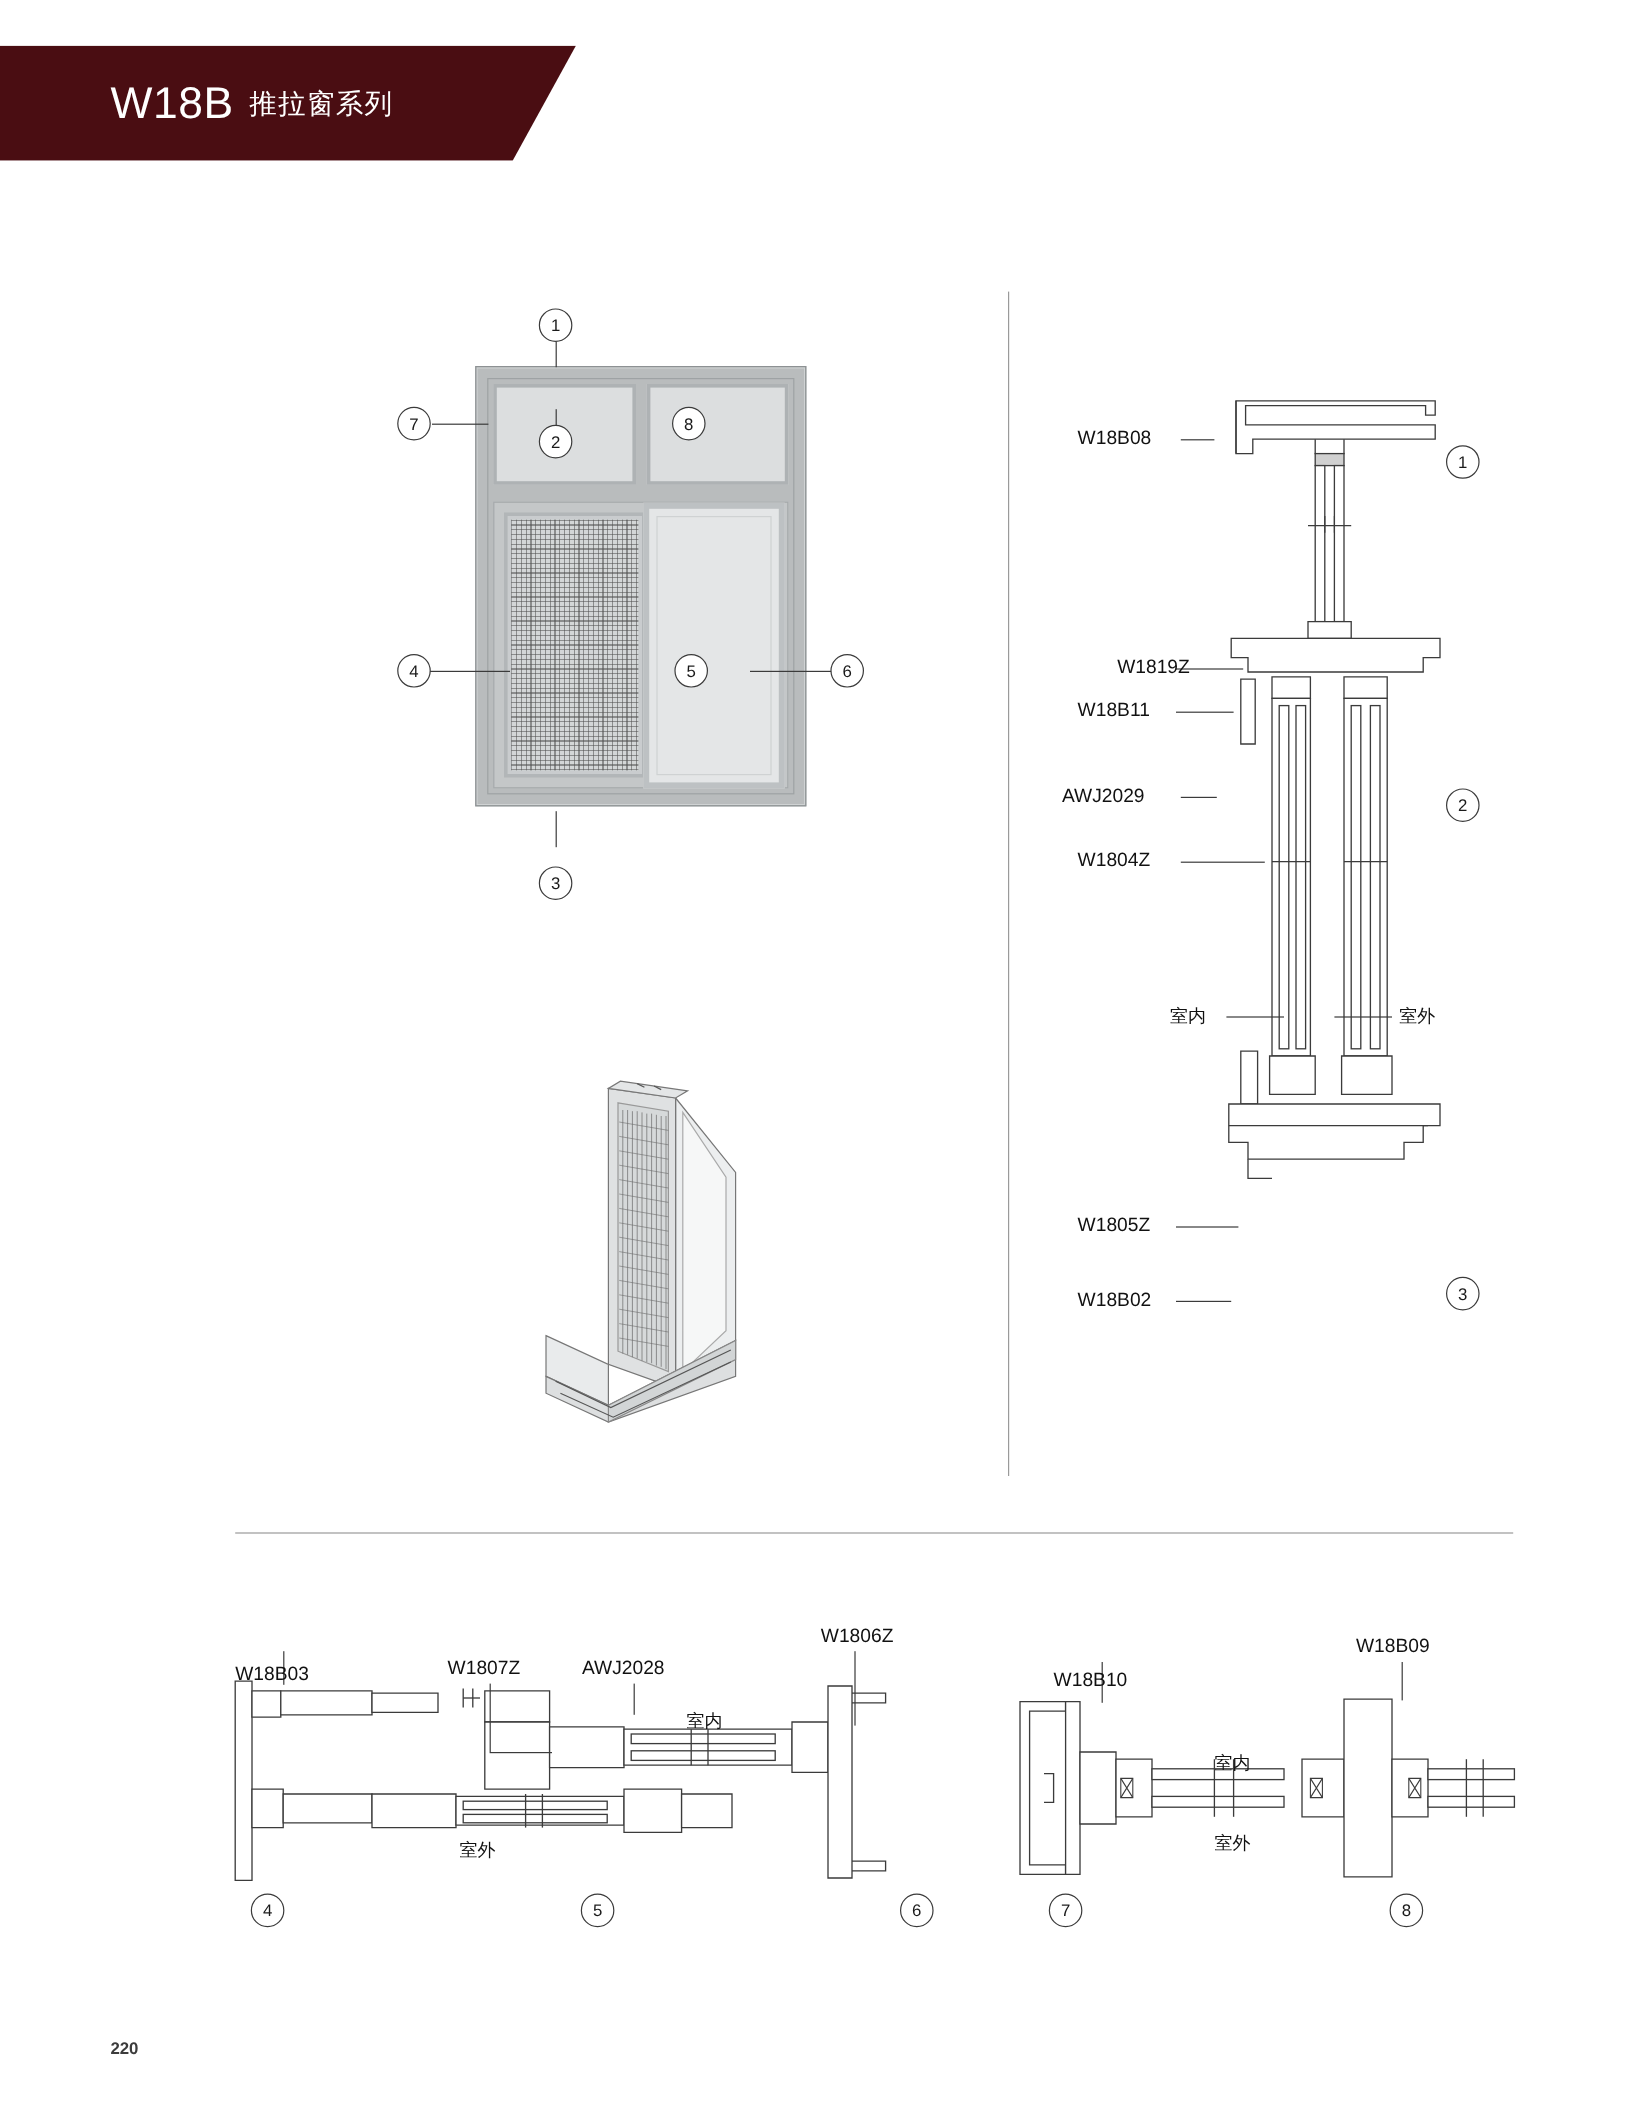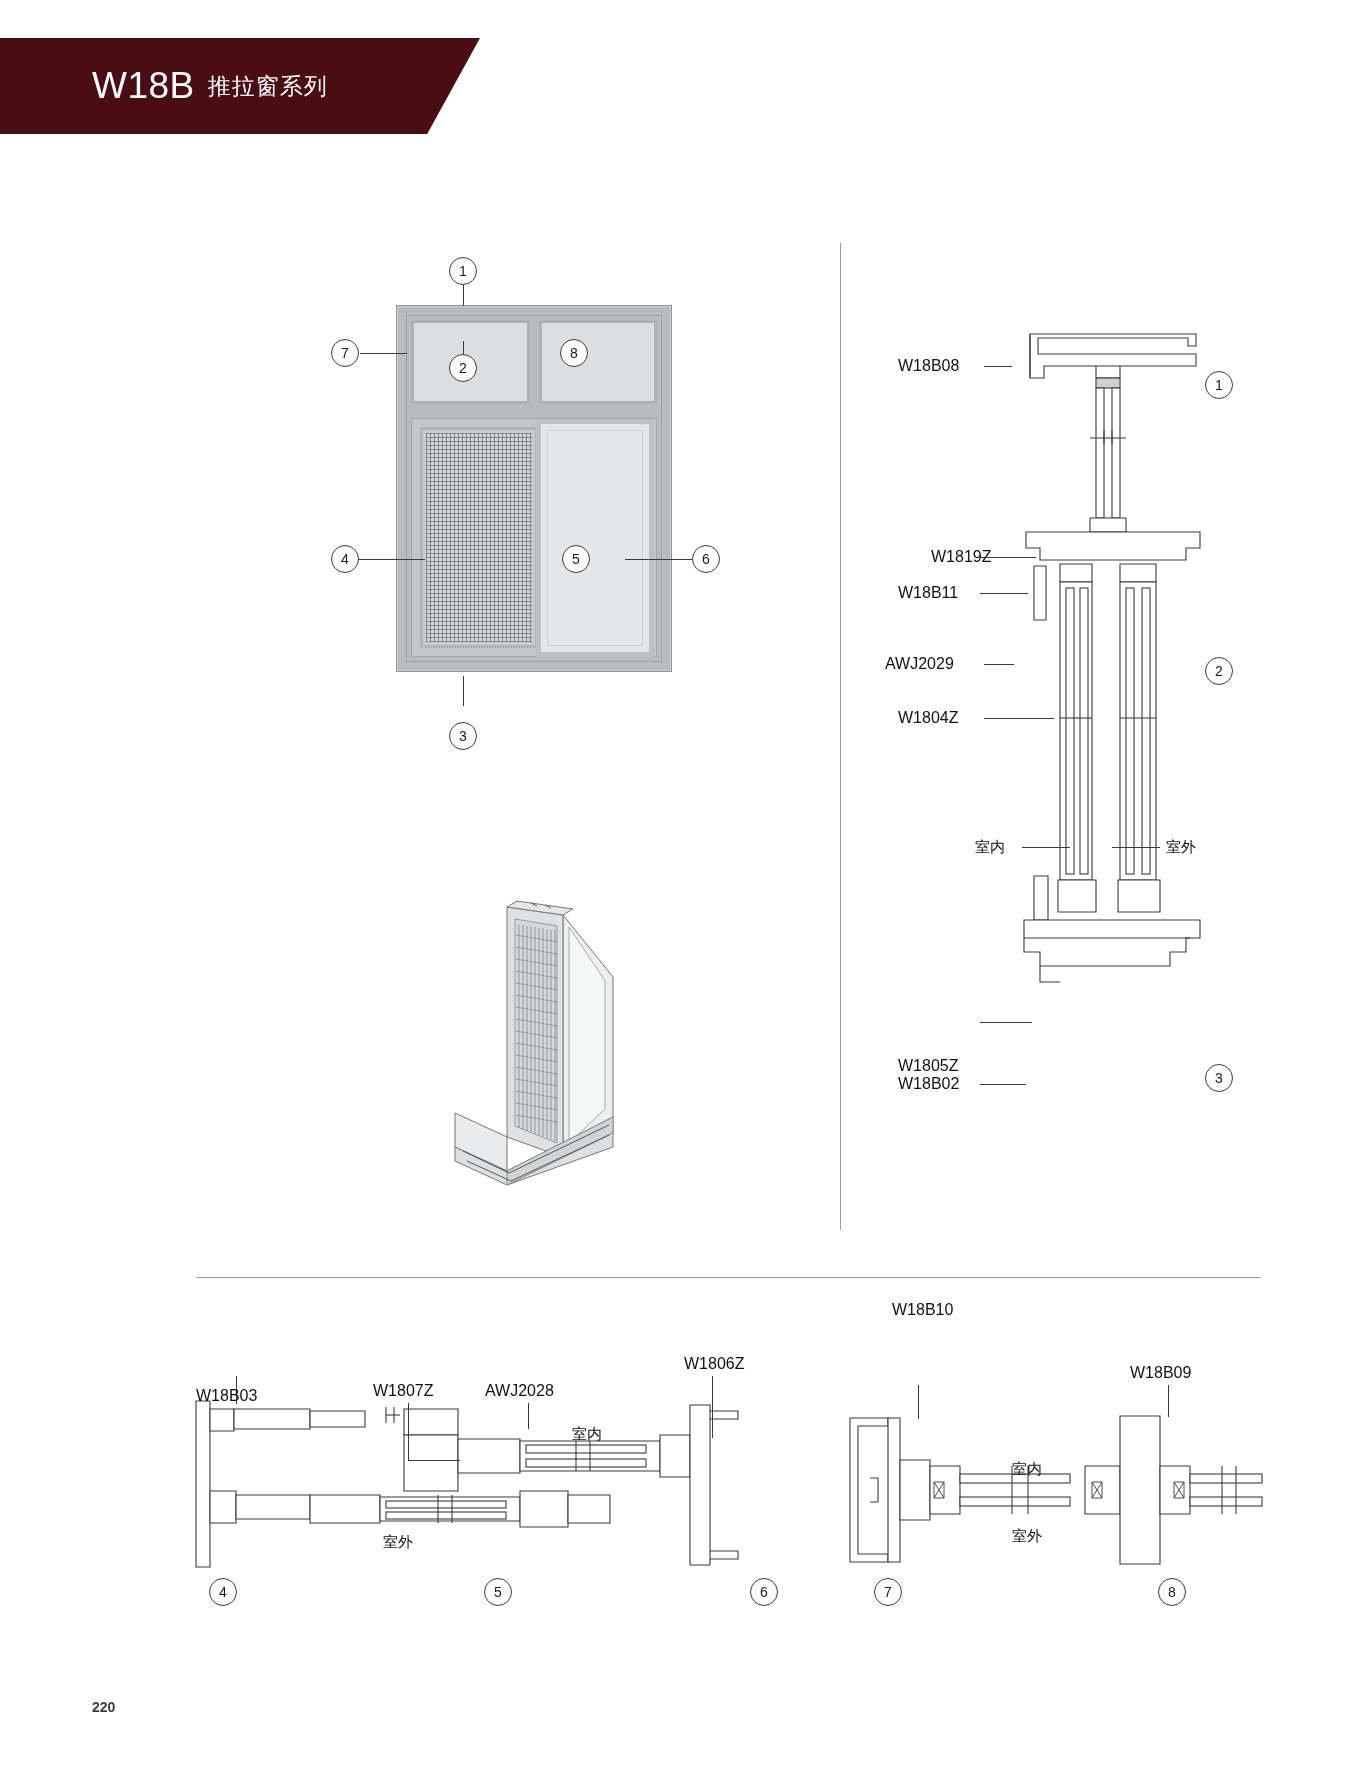--- a/index.html
+++ b/index.html
@@ -337,21 +337,21 @@
 
 <div class="lbl" style="left:898px; top:584px;">W18B11</div>
 <div class="leader h" style="left:980px; top:593px; width:48px;"></div>
 
 <div class="lbl" style="left:885px; top:655px;">AWJ2029</div>
 <div class="leader h" style="left:984px; top:664px; width:30px;"></div>
 
 <div class="lbl" style="left:898px; top:709px;">W1804Z</div>
 <div class="leader h" style="left:984px; top:718px; width:70px;"></div>
 
-<div class="lbl" style="left:898px; top:1057px;">W1805Z</div>
+<div class="lbl" style="left:898px; top:1013px;">W1805Z</div>
 <div class="leader h" style="left:980px; top:1022px; width:52px;"></div>
 
 <div class="lbl" style="left:898px; top:1075px;">W18B02</div>
 <div class="leader h" style="left:980px; top:1084px; width:46px;"></div>
 
 <div class="lbl lbl-cn" style="left:975px; top:838px;">室内</div>
 <div class="leader h" style="left:1022px; top:847px; width:48px;"></div>
 <div class="lbl lbl-cn" style="left:1166px; top:838px;">室外</div>
 <div class="leader h" style="left:1112px; top:847px; width:48px;"></div>
 
@@ -452,21 +452,21 @@
         <path d="M104,82 l10,16 M114,82 l-10,16"></path>
         <path d="M262,82 l10,0 l0,16 l-10,0 Z"></path>
         <path d="M262,82 l10,16 M272,82 l-10,16"></path>
         <path d="M344,82 l10,0 l0,16 l-10,0 Z"></path>
         <path d="M344,82 l10,16 M354,82 l-10,16"></path>
       </g>
     </g>
   </svg>
 </div>
 
-<div class="lbl" style="left:878px; top:1301px;margin-left:14px;">W18B10</div>
+<div class="lbl" style="left:878px; top:1392px;">W18B10</div>
 <div class="leader v" style="left:918px; top:1385px; height:34px;"></div>
 
 <div class="lbl" style="left:1130px; top:1364px;">W18B09</div>
 <div class="leader v" style="left:1168px; top:1385px; height:32px;"></div>
 
 <div class="lbl lbl-cn" style="left:1012px; top:1460px;">室内</div>
 <div class="lbl lbl-cn" style="left:1012px; top:1527px;">室外</div>
 
 <div class="callout" style="left:874px; top:1578px;">7</div>
 <div class="callout" style="left:1158px; top:1578px;">8</div>

